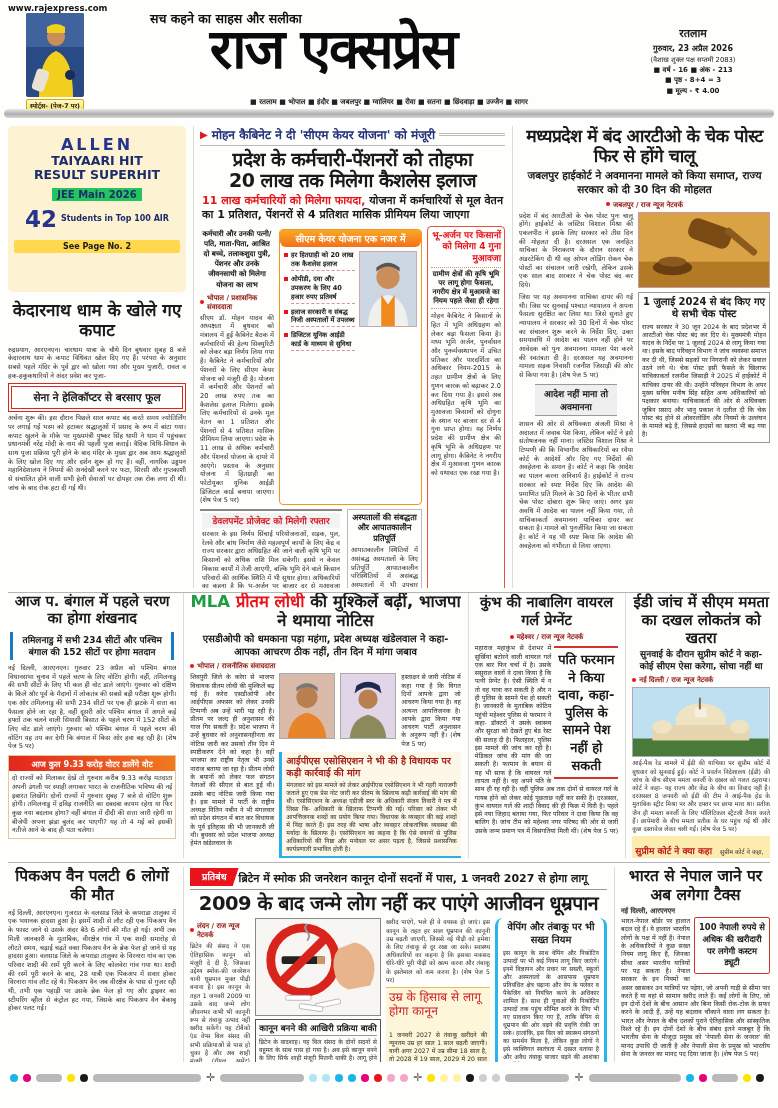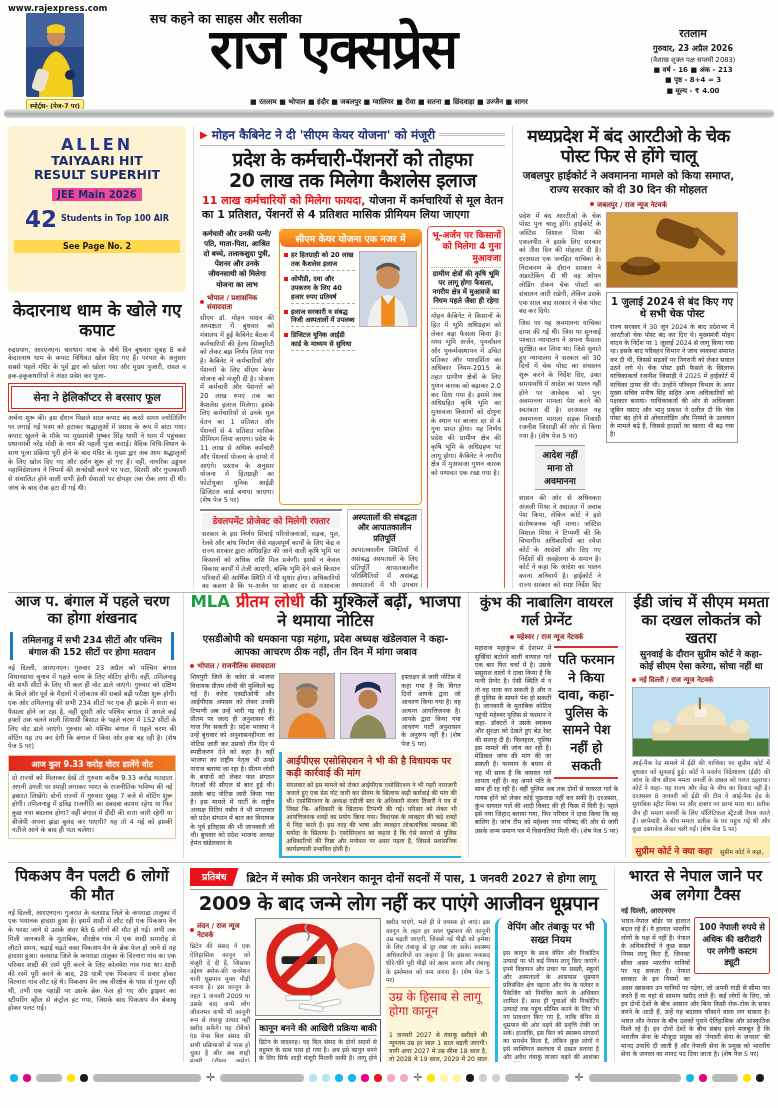--- a/index.html
+++ b/index.html
@@ -28,34 +28,34 @@
 .byline{display:flex;align-items:center;justify-content:center;gap:3px;font-size:6.9px;font-weight:bold;color:#8f1410;margin:3px 0}
 .byline .dot{width:4px;height:4px;border-radius:50%;background:#e8131b;flex:0 0 auto}
 .crosshead{font-size:9px;font-weight:bold;text-align:center;background:#efefef;border-top:1px solid #999;border-bottom:1px solid #999;padding:2px 0;margin:4px 16px}
 .rowz{position:absolute;left:8px;width:762px;display:flex;gap:7px}
 .rowz>div+div{border-left:1px solid #dcdcdc;padding-left:6px}
 .row1{top:126px;height:462px}
 .row2{top:592px;height:266px;border-top:1px solid #b5b5b5;padding-top:0}
 .row3{top:862px;height:200px;border-top:1px solid #b5b5b5;padding-top:4px}
 .colA{width:178px;overflow:hidden}
 .leadz{width:312px;overflow:hidden}
-.rtoz{width:226px;overflow:hidden}
+.rtoz{width:258px;overflow:hidden}
 .bengalz{width:170px;overflow:hidden}
 .mlaz{width:280px;overflow:hidden}
 .kumbhz{width:152px;overflow:hidden}
 .edz{width:146px;overflow:hidden}
 .pickupz{width:168px;overflow:hidden}
 .smokez{width:424px;overflow:hidden}
 .nepalz{width:156px;overflow:hidden}
 
 
 .allen{height:166px;background:#fdf3d2;border-radius:5px;padding:9px 6px 5px;text-align:center;overflow:hidden}
 .allen-brand{font-size:16px;font-weight:bold;color:#27348b;letter-spacing:3px}
 .allen-l{font-size:12.5px;font-weight:bold;color:#1d2d6b;line-height:1.12}
-.allen-exam{display:inline-block;background:#ec4899;font-size:10px;font-weight:bold;color:#1d2d6b;padding:1px 5px;margin-top:6px}
+.allen-exam{display:inline-block;background:#22c55e;font-size:10px;font-weight:bold;color:#1d2d6b;padding:1px 5px;margin-top:6px}
 .allen-row{display:flex;align-items:center;justify-content:center;gap:4px;margin-top:4px}
 .allen-42{font-size:23px;font-weight:bold;color:#27348b}
 .allen-students{font-size:8px;font-weight:bold;color:#1d2d6b;text-align:left;line-height:1.15}
 .allen-foot{margin-top:8px;background:#ffd84d;font-size:8px;font-weight:bold;padding:2px;border-radius:2px}
 
 
 .h-ked{font-size:17px;font-weight:bold;text-align:center;line-height:1.2;margin:8px 0 5px}
 .flowerbox{border:1px solid #d42a22;outline:1px solid #d42a22;outline-offset:2px;margin:5px 3px;padding:4px;text-align:center;font-size:10.5px;font-weight:bold;line-height:1.3}
 
 
@@ -118,21 +118,21 @@
 .quotebox{float:right;width:64px;margin:2px 0 2px 3px;border-top:2px solid #d2332a;border-bottom:2px solid #d2332a;padding:3px 2px;font-size:13px;font-weight:bold;text-align:center;line-height:1.35}
 .h-ed{font-size:15px;font-weight:bold;text-align:center;line-height:1.2}
 .sub-ed{font-size:9px;font-weight:bold;text-align:center;line-height:1.3;margin:2px 0}
 .sc-img{width:100%;height:70px;border:1px solid #aab;display:block;margin:2px 0}
 .scbox{margin-top:3px;background:#fcecb0;padding:3px}
 .scbox .t{color:#c01818;font-size:9px;font-weight:bold;margin-right:3px}
 .scbox .b{display:inline;font-size:6.2px}
 
 
 .h-pickup{font-size:15.5px;font-weight:bold;text-align:center;line-height:1.25;margin-bottom:3px}
-.smoke-banner{display:flex;align-items:center;gap:8px;border-bottom:1px solid #999;padding:1px 0 3px}
+.smoke-banner{display:flex;align-items:center;border-bottom:1px solid #999;padding:1px 0 3px}
 .banlabel{background:#e8131b;color:#fff;font-size:9.5px;font-weight:bold;padding:2px 12px 3px;clip-path:polygon(0 0,100% 0,88% 100%,0 100%)}
 .bannertext{font-size:11px;font-weight:bold}
 .h-smoke{font-size:19.5px;font-weight:bold;text-align:center;line-height:1.15;margin:3px 0;letter-spacing:-0.5px}
 .smoke-cols{display:flex;gap:5px}
 .smoke-l{width:60px;flex:0 0 60px}
 .smoke-img-col{width:126px;flex:0 0 126px}
 .nosmoke-img{width:100%;height:98px;border:1px solid #888;display:block}
 .capbox{border:1px solid #555;margin-top:3px;padding:2px 3px}
 .capbox .t{font-size:8.6px;font-weight:bold;text-align:center;border-bottom:1px solid #999;padding-bottom:1px;margin-bottom:2px}
 .smoke-m{width:104px;flex:0 0 104px}

